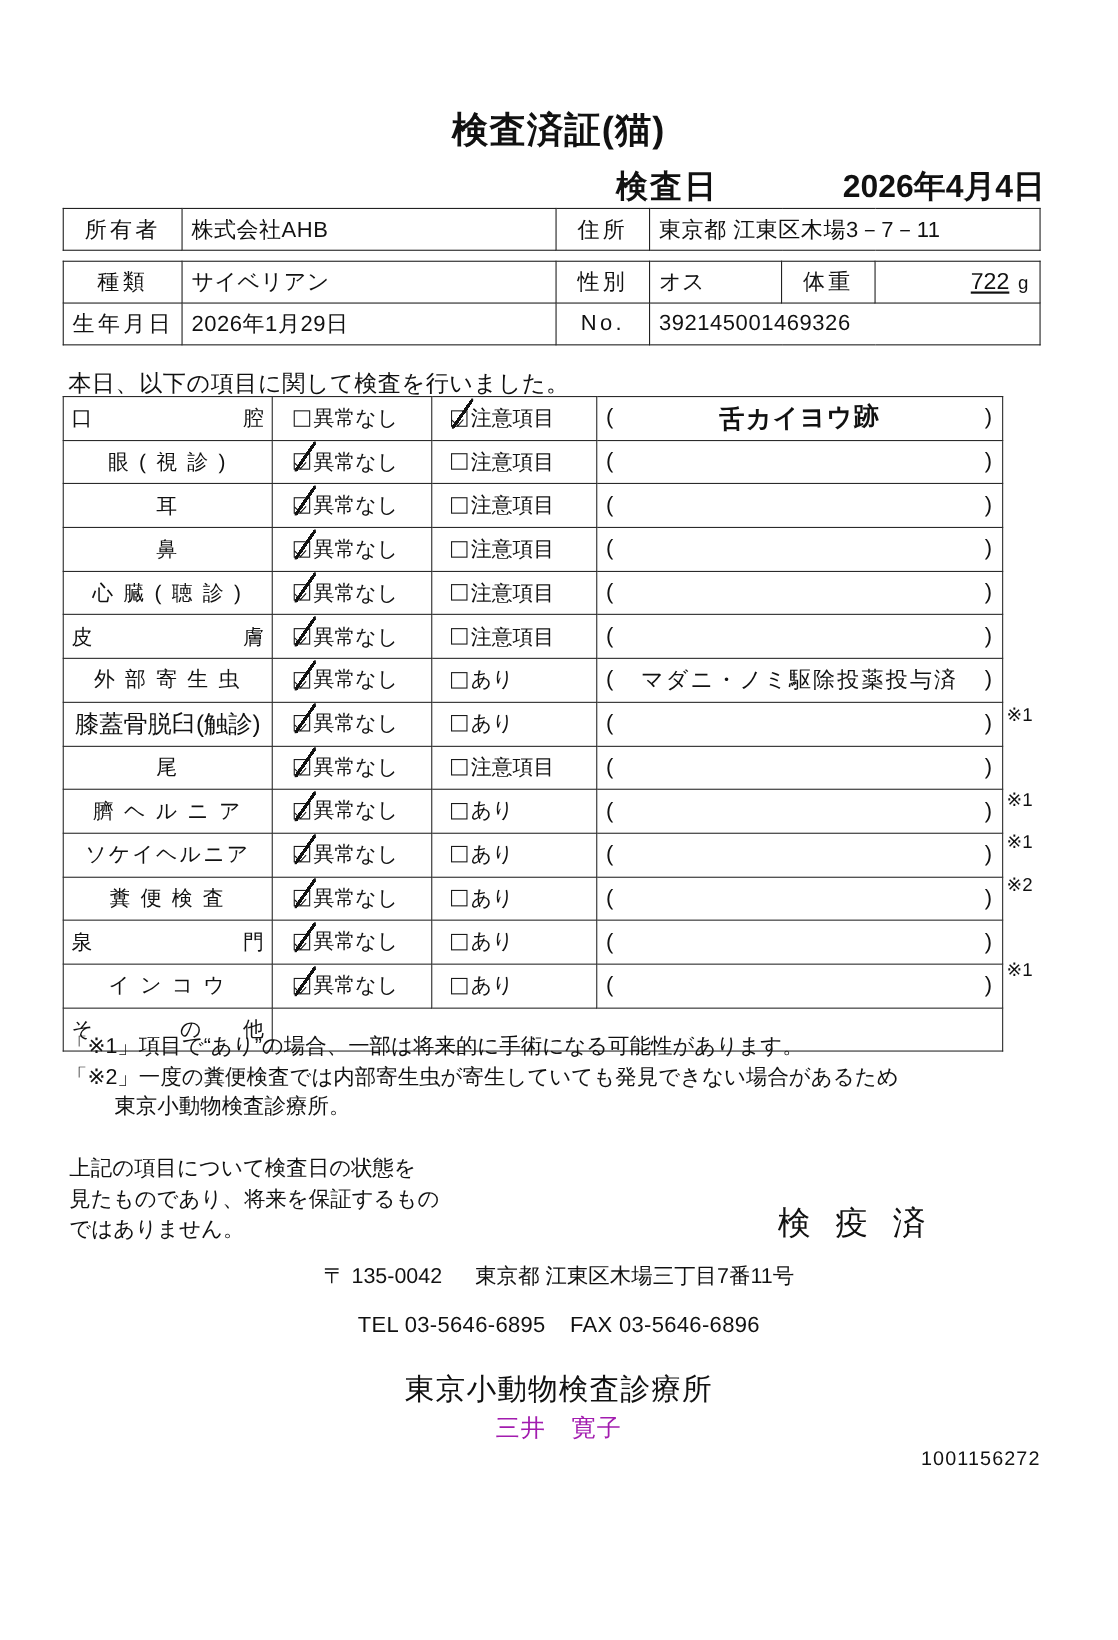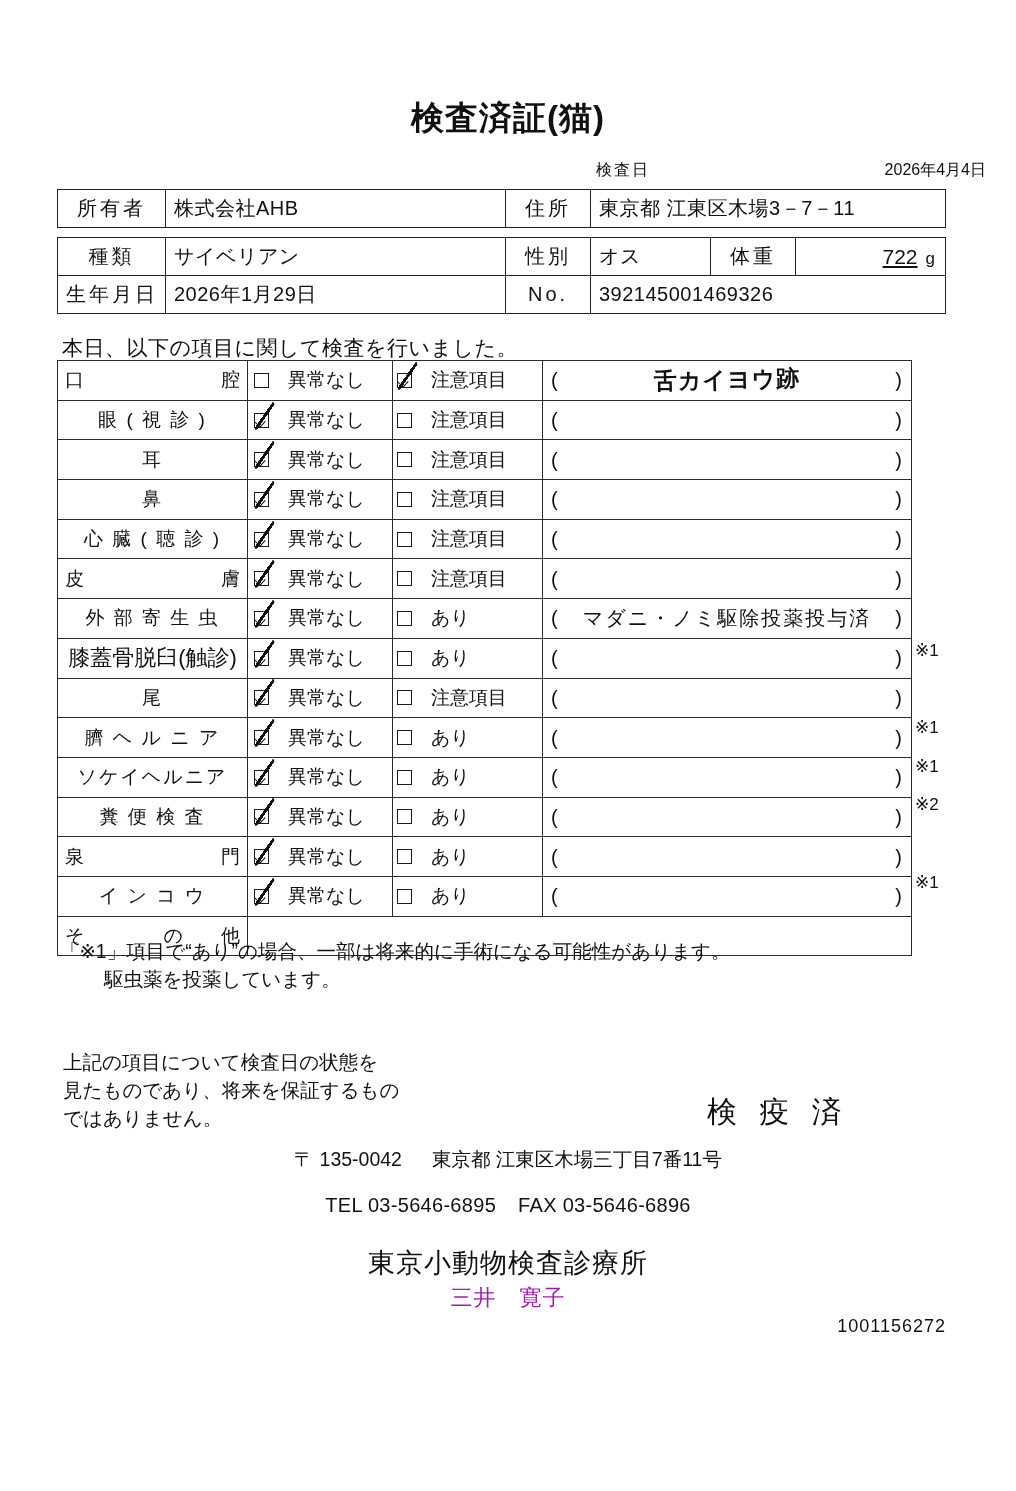--- a/index.html
+++ b/index.html
@@ -36,24 +36,23 @@
   
   .exam-date-row {
     position: absolute;
     top: 155px;
     left: 560px;
     width: 390px;
     height: 30px;
     display: flex;
     align-items: center;
     justify-content: space-between;
-    font-size: 16px;
-    font-weight: 400;
-    color: #111;
-    margin-left: 36px;
+    font-size: 29px;
+    font-weight: 700;
+    color: #111;
   }
   .exam-date-row .lbl { letter-spacing: 2px; }
   .exam-date-row .val { letter-spacing: 0px; }
 
   
   .info-table {
     position: absolute;
     top: 189px;
     left: 57px;
     width: 888px;
@@ -131,22 +130,23 @@
   .name-center { text-align: center; letter-spacing: 2px; }
   .name-tight { text-align: center; letter-spacing: 0px; font-size: 22px; }
 
   td.opt { width: 138px; padding-left: 6px; white-space: nowrap; }
   td.opt2 { width: 145px; padding-left: 4px; white-space: nowrap; }
   td.note-cell { padding: 0 10px; position: relative; }
 
   .cbwrap {
     display: inline-flex;
     align-items: center;
-    gap: 19px;
+    gap: 3px;
     position: relative;
+    margin-left: 13px;
   }
   .cbox {
     display: inline-block;
     width: 13px;
     height: 13px;
     border: 1.6px solid #1b1b1b;
     position: relative;
     flex: 0 0 auto;
     background: #fff;
   }
@@ -638,21 +638,22 @@
       <div class="mark-cell">※1</div>
       <div class="mark-cell">※1</div>
       <div class="mark-cell">※2</div>
       <div class="mark-cell"></div>
       <div class="mark-cell">※1</div>
       <div class="mark-cell"></div>
     </div>
 
   <div class="footnotes">
     <div>「※1」項目で“あり”の場合、一部は将来的に手術になる可能性があります。</div>
-    <div class="fn-indent">駆虫薬を投薬しています。</div>
+    <div>「※2」一度の糞便検査では内部寄生虫が寄生していても発見できない場合があるため</div>
+    <div class="fn-indent">東京小動物検査診療所。</div>
   </div>
 
   <div class="disclaimer">
     <div>上記の項目について検査日の状態を</div>
     <div>見たものであり、将来を保証するもの</div>
     <div>ではありません。</div>
   </div>
 
   <div class="quarantine">検 疫 済</div>
 

